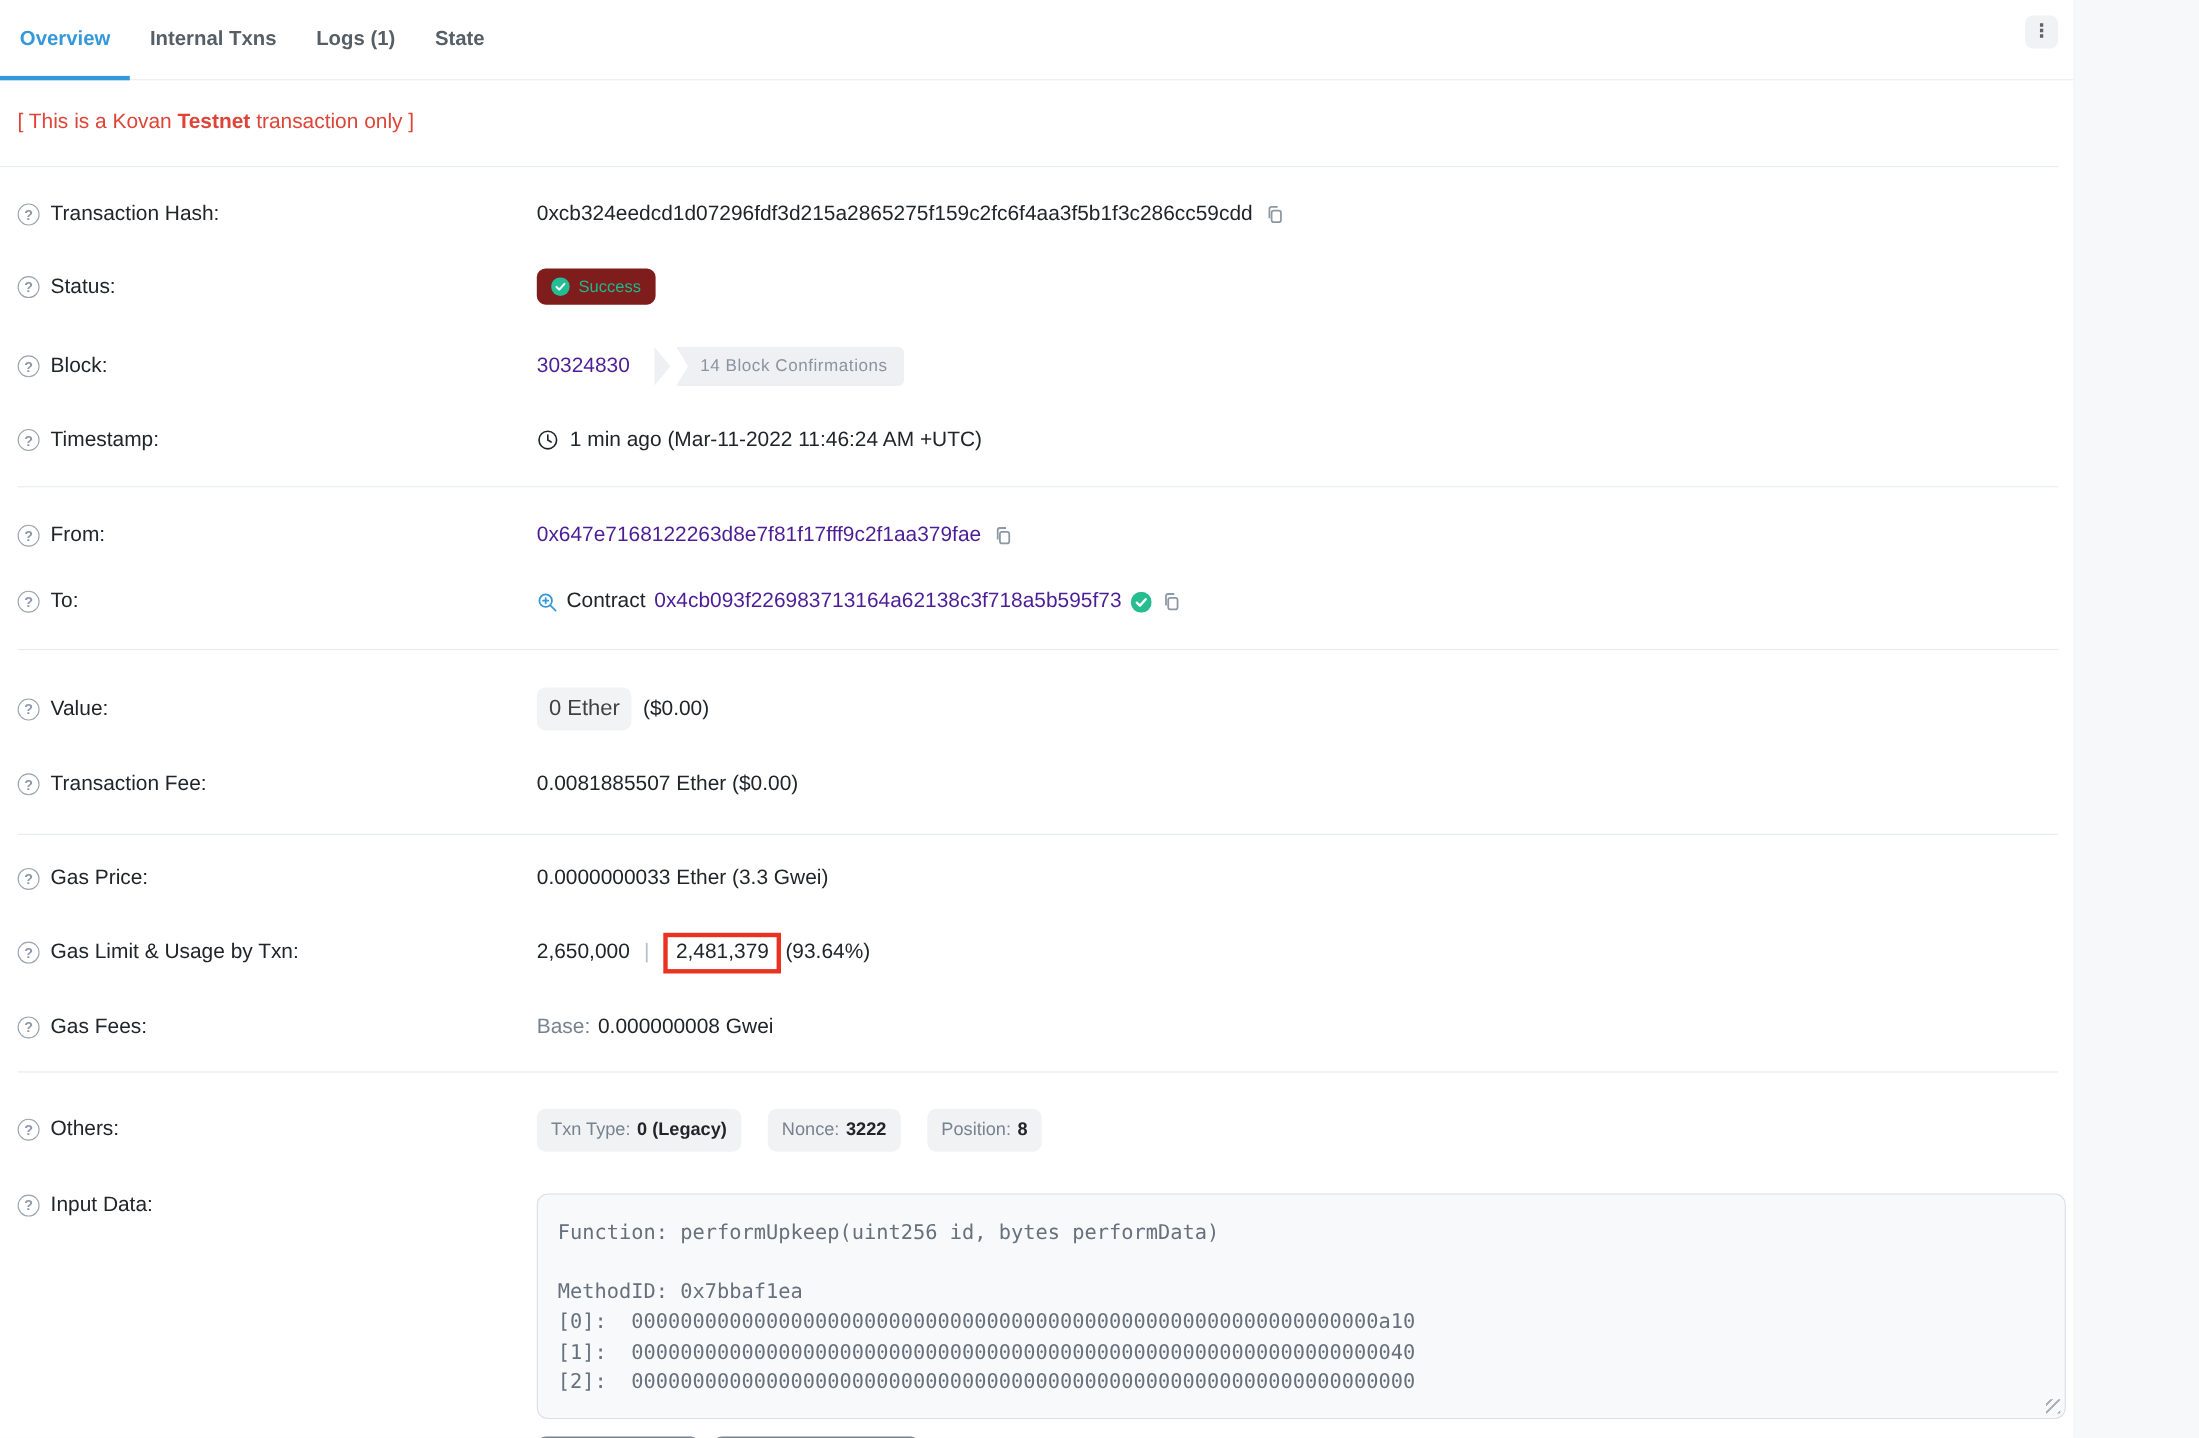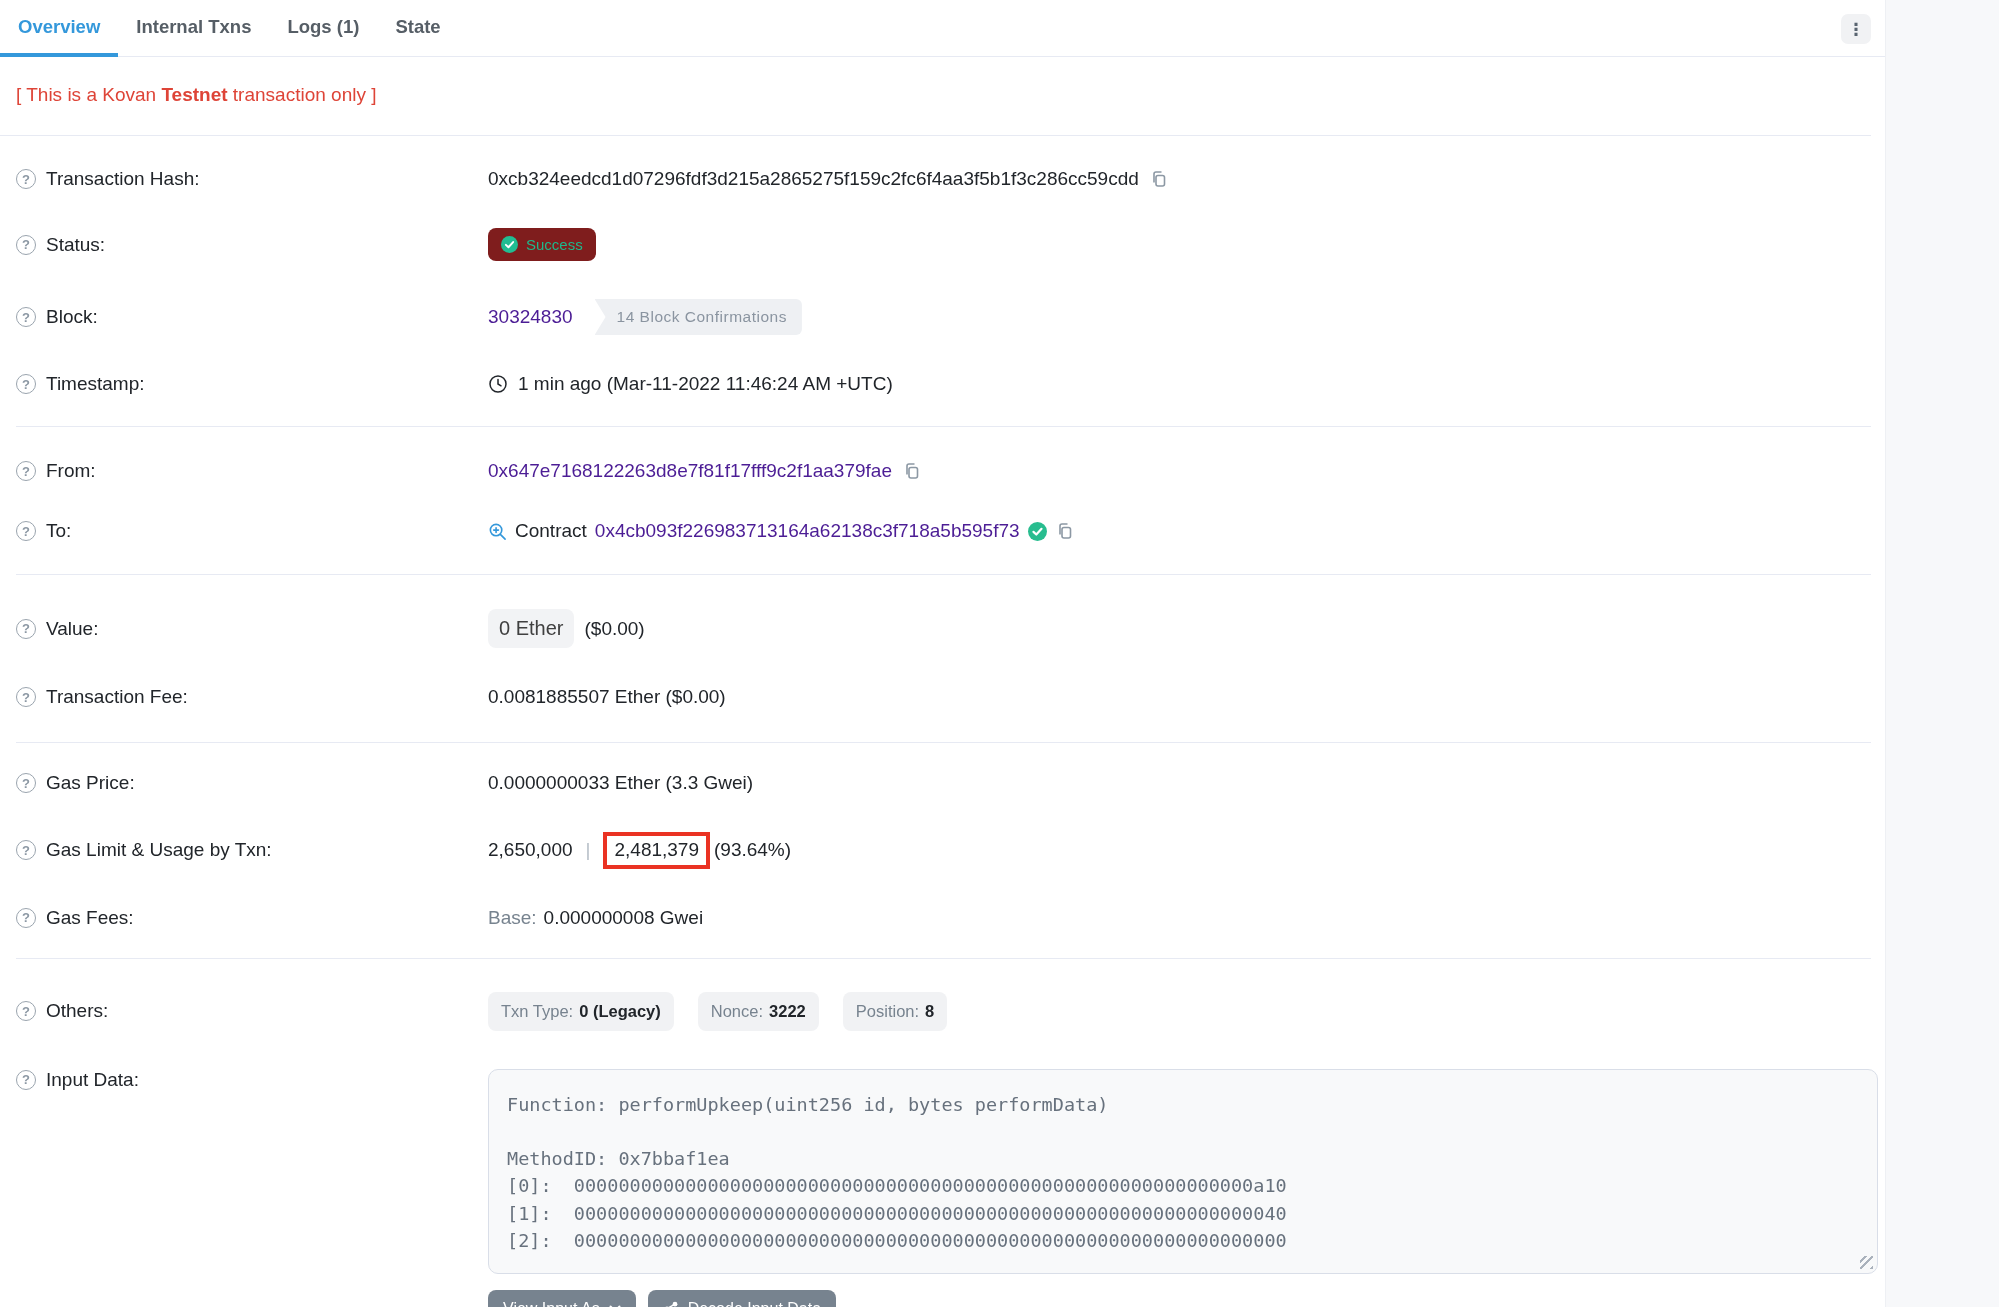--- a/index.html
+++ b/index.html
@@ -12,21 +12,21 @@
   .card {
     position:absolute; left:0; top:0;
     width:1886px; height:1307px;
     background:#ffffff;
     border-right:1px solid #eef0f4;
   }
   
   .tabbar {
     position:relative;
     display:flex; align-items:stretch;
-    height:57px;
+    height:73px;
     border-bottom:1px solid #e7eaf3;
   }
   .tab {
     display:flex; align-items:center;
     padding:0 18px;
     font-size:18.5px; font-weight:700;
     color:#565e66;
     cursor:pointer;
     border-bottom:4px solid transparent;
     margin-bottom:-1px;
@@ -79,21 +79,21 @@
   .row-value { display:flex; align-items:center; gap:10px; flex-wrap:nowrap; }
   a.link { color:#4c1d95; text-decoration:none; cursor:pointer; }
   .icon-svg { display:inline-flex; align-items:center; }
   
   .status-badge {
     display:inline-flex; align-items:flex-start; gap:8px;
     background:#7f1d1d; color:#1fb78c;
     font-size:15px;
     padding:8px 13px; border-radius:8px;
   }
-  .conf-wrap { display:inline-flex; align-items:center; margin-left:12px; height:36px;flex-direction:column; }
+  .conf-wrap { display:inline-flex; align-items:center; margin-left:12px; height:36px; }
   .conf-arrow {
     width:15px; height:36px; background:#eef0f3;
     clip-path:polygon(0 0, 100% 50%, 0 100%);
     margin-right:5px;
   }
   .conf-badge {
     background:#eef0f3; color:#8a94a0;
     font-size:15.5px; letter-spacing:.5px;
     padding:9px 15px 9px 22px;
     clip-path:polygon(0 0, 100% 0, 100% 100%, 0 100%, 11px 50%);

